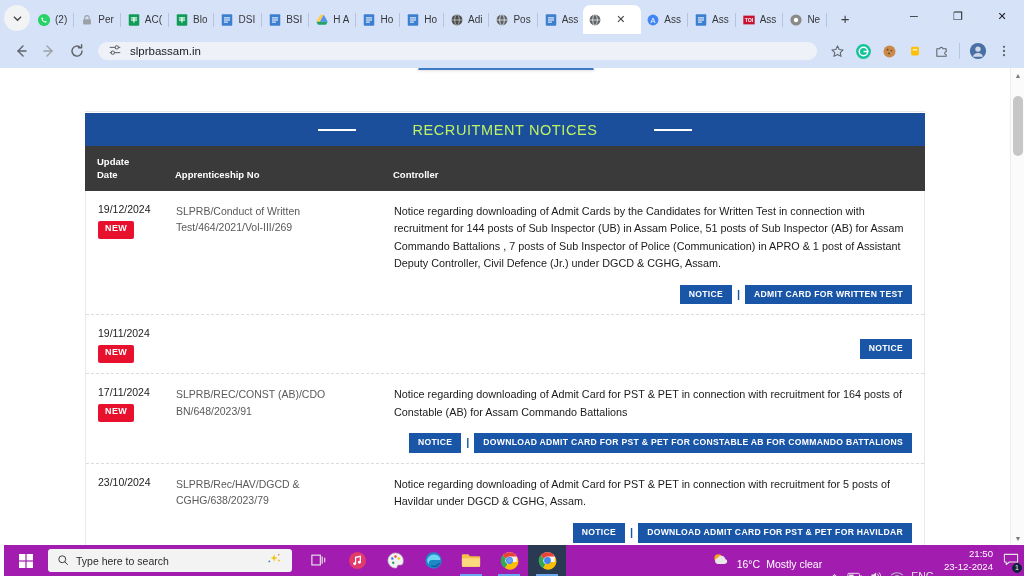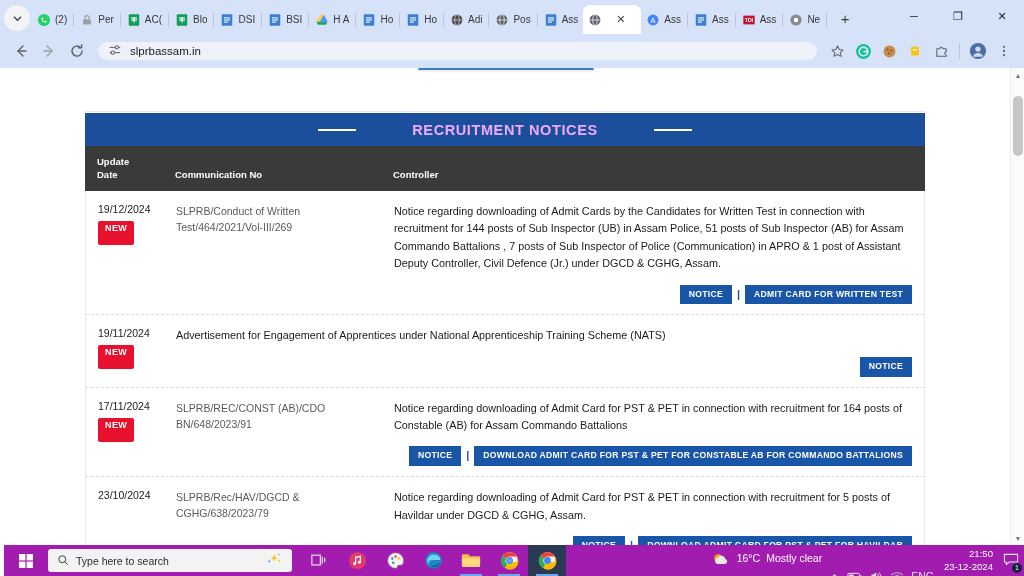--- a/index.html
+++ b/index.html
@@ -83,42 +83,42 @@
   }
 
   .panel { position: absolute; top: 45px; left: 85px; width: 840px; }
 
   .panel-head {
     background: #1b4f9c; height: 33px; display: flex; align-items: center;
     justify-content: center; gap: 56px;
   }
   .panel-head .dash { width: 38px; height: 2px; background: #fff; display: block; }
   .panel-title {
-    color: #f0abfc; font-size: 14.5px; font-weight: bold; letter-spacing: .6px;
+    color: #bef264; font-size: 14.5px; font-weight: normal; letter-spacing: .6px;
   }
 
   .thead {
     background: #3a3a3a; color: #fff; display: flex; padding: 10px 12px 9px;
     font-size: 9.5px; font-weight: bold;
   }
   .th-date { width: 78px; line-height: 1.35; }
   .th-adv { width: 218px; padding-top: 13px; }
   .th-desc { flex: 1; padding-top: 13px; }
 
   .tbody { border: 1px solid #e9e9e9; border-top: none; }
   .row {
     display: flex; padding: 12px 12px 10px; border-bottom: 1px dashed #dcdcdc;
     background: #fff;
   }
   .row:last-child { border-bottom: none; }
   .c-date { width: 78px; flex: none; font-size: 10.5px; color: #222; }
   .badge-new {
     display: inline-block; margin-top: 6px; background: #e8112d; color: #fff;
     font-size: 9px; font-weight: bold; letter-spacing: .4px;
-    padding: 2px 7px 12px; border-radius: 2px;
+    padding: 2px 7px 6px; border-radius: 2px;
   }
   .c-adv {
     width: 218px; flex: none; font-size: 10.5px; color: #5a5a5a; line-height: 1.55;
     padding-right: 12px;
   }
   .c-desc { flex: 1; font-size: 10.8px; color: #1b1b1b; line-height: 1.62; }
   .btnrow { margin-top: 12px; display: flex; align-items: center; gap: 0; justify-content: flex-end; }
   .btn {
     background: #1a56a8; color: #fff; font-size: 8.6px; font-weight: bold;
     letter-spacing: .3px; padding: 4px 9px 5px; display: inline-block;
@@ -156,21 +156,21 @@
   .tb-icon {
     width: 38px; height: 31px; display: flex; align-items: center; justify-content: center;
     position: relative;
   }
   .tb-icon.open::after {
     content: ''; position: absolute; bottom: 0; left: 8px; width: 22px; height: 2px;
     background: #6aa8ef;
   }
   .tb-icon.active { background: #2a3a53; }
   .tray { margin-left: auto; display: flex; align-items: center; gap: 7px; padding-right: 7px; }
-  .weather { display: flex; align-items: flex-start; gap: 6px; font-size: 10.5px; }
+  .weather { display: flex; align-items: flex-end; gap: 6px; font-size: 10.5px; }
   .tray-ico { font-size: 10.5px; color: #e6e6e6; display: flex; align-items: center; margin-top: 31px; }
   .clock { font-size: 9.6px; line-height: 1.28; text-align: right; padding: 0 3px; }
   .notif { position: relative; font-size: 12px; padding-right: 2px; }
   .notif-badge {
     position: absolute; right: -1px; bottom: -3px; background: #10213a; color: #fff;
     font-size: 7px; border-radius: 50%; width: 10px; height: 10px;
     display: flex; align-items: center; justify-content: center; border: 1px solid #10213a;
   }
 </style>
 </head>
@@ -494,21 +494,21 @@
           <span class="dash"></span>
           <span class="panel-title">RECRUITMENT NOTICES</span>
           <span class="dash"></span>
         </div>
 
         <div class="thead">
           <div class="th-date">
             <div>Update</div>
             <div>Date</div>
           </div>
-          <div class="th-adv">Communication No</div>
+          <div class="th-adv">Apprenticeship No</div>
           <div class="th-desc">Controller</div>
         </div>
 
         <div class="tbody">
 
           <div class="row">
             <div class="c-date">
               <div>19/12/2024</div>
               <span class="badge-new">NEW</span>
             </div>
@@ -522,21 +522,20 @@
               </div>
             </div>
           </div>
 
           <div class="row">
             <div class="c-date">
               <div>19/11/2024</div>
               <span class="badge-new">NEW</span>
             </div>
             <div class="c-desc">
-              <div>Advertisement for Engagement of Apprentices under National Apprenticeship Training Scheme (NATS)</div>
               <div class="btnrow">
                 <span class="btn">NOTICE</span>
               </div>
             </div>
           </div>
 
           <div class="row">
             <div class="c-date">
               <div>17/11/2024</div>
               <span class="badge-new">NEW</span>

